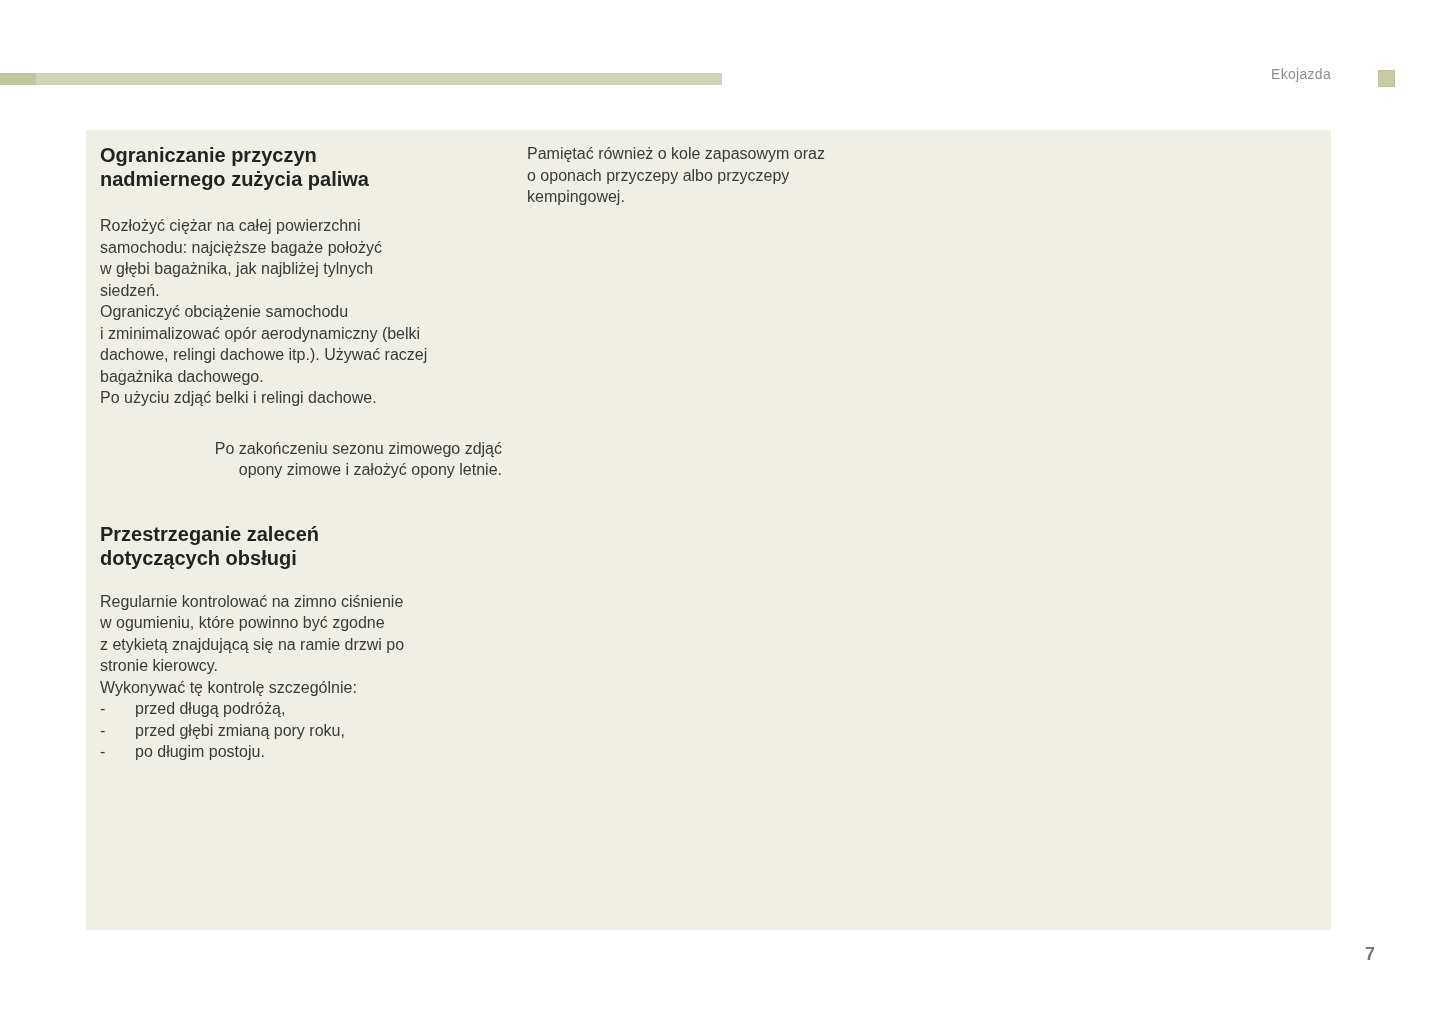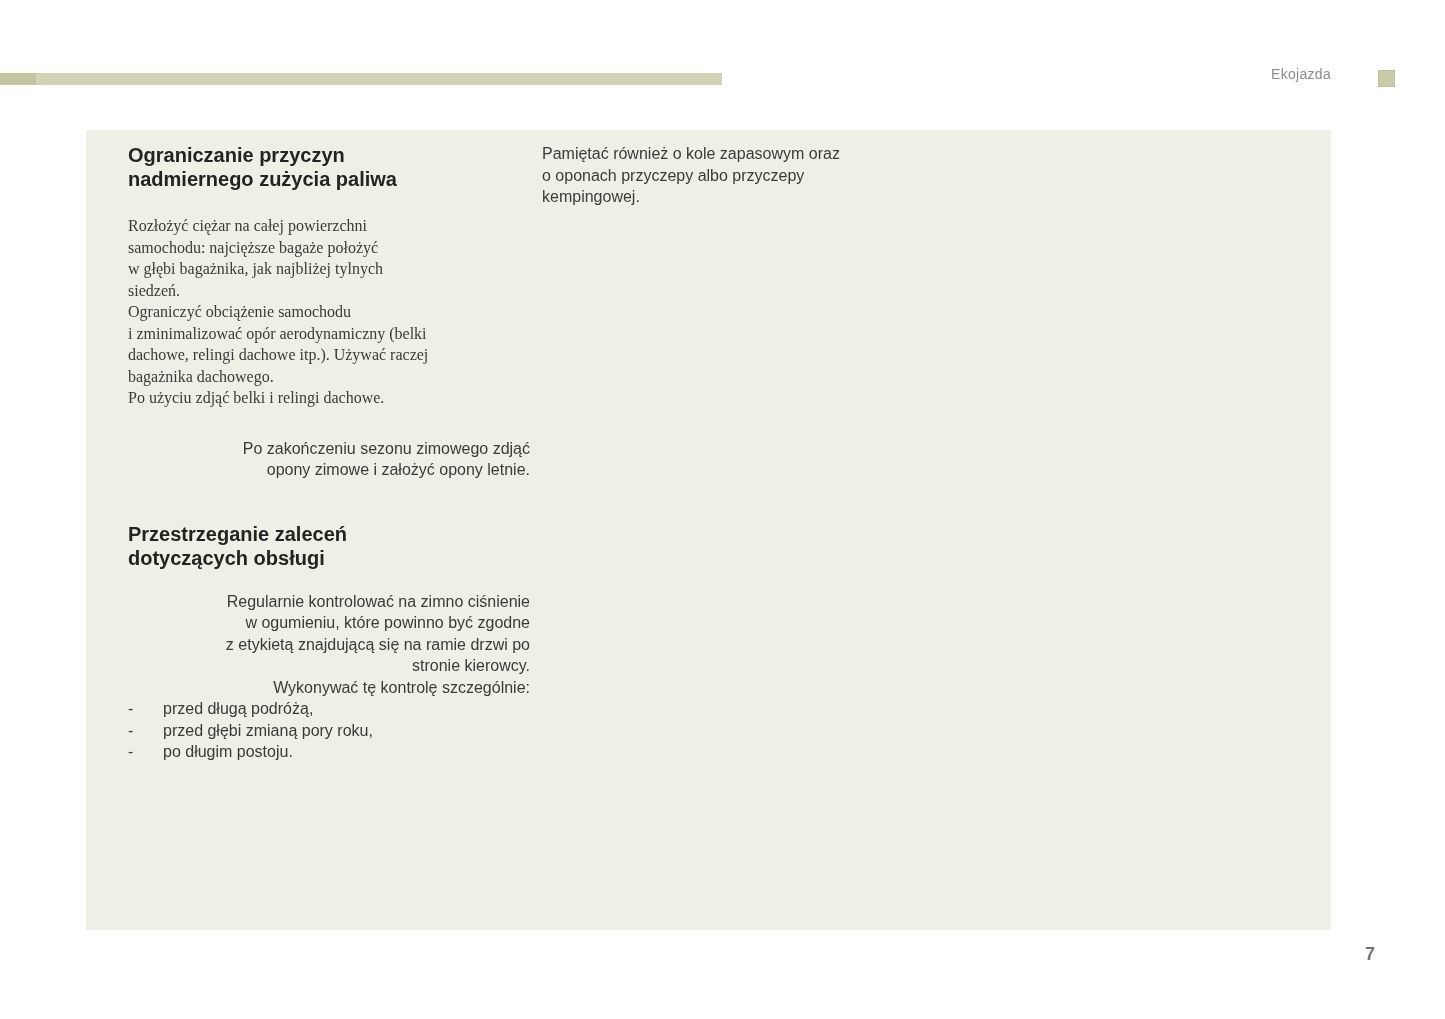--- a/index.html
+++ b/index.html
@@ -50,42 +50,42 @@
     width: 1245px; height: 800px;
     background: #f0efe6;
   }
 
   .col {
     position: absolute;
     top: 0;
     width: 402px;
     padding-top: 13px;
   }
-  .col-1 { left: 14px; margin-left: 28px; }
-  .col-2 { left: 456px; }
+  .col-1 { left: 14px; }
+  .col-2 { left: 441px; }
 
   h2.section-heading {
     font-size: 20px;
     line-height: 24px;
     font-weight: bold;
     color: #232323;
     white-space: pre-line;
   }
   .body-text {
     font-size: 16px;
     line-height: 21.5px;
     color: #3a3a3a;
     white-space: pre-line;
   }
 
   .col-1 .heading-1   { margin-top: 0; }
-  .col-1 .block-1     { margin-top: 24px; font-family: Liberation Serif, serif; }
+  .col-1 .block-1     { margin-top: 24px; }
   .col-1 .block-2     { margin-top: 29px; text-align: right; }
   .col-1 .heading-2   { margin-top: 41px; }
-  .col-1 .block-3     { margin-top: 21px; text-align: right; }
+  .col-1 .block-3     { margin-top: 21px; }
 
   .col-2 .block-1     { margin-top: 0; }
   .col-2 .block-2     { margin-top: 25px; }
 
   .dash-list { margin-top: 0; }
   .dash-item {
     display: flex;
     font-size: 16px;
     line-height: 21.5px;
     color: #3a3a3a;

